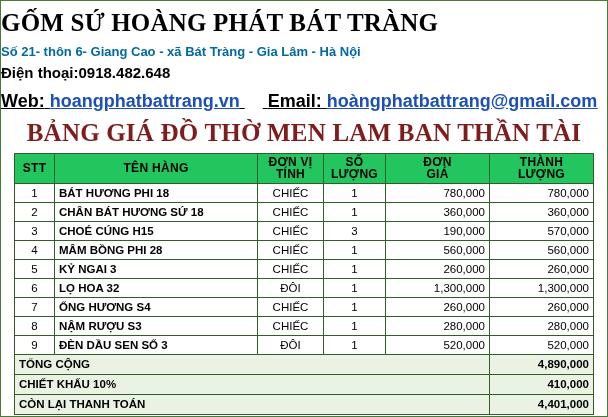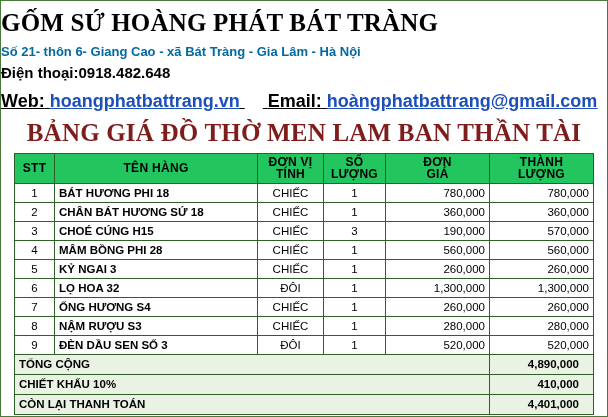--- a/index.html
+++ b/index.html
@@ -108,21 +108,21 @@
   tr.summary td {
     background: #eaf2e4;
     font-weight: bold;
     height: 20px;
   }
   tr.summary td.lbl {
     text-align: left;
   }
   tr.summary td.val {
     text-align: right;
-    padding-right: 14px;
+    padding-right: 4px;
   }
   .bottom-strip {
     height: 14px;
   }
 </style>
 </head>
 <body>
 
 <div class="page">
 

